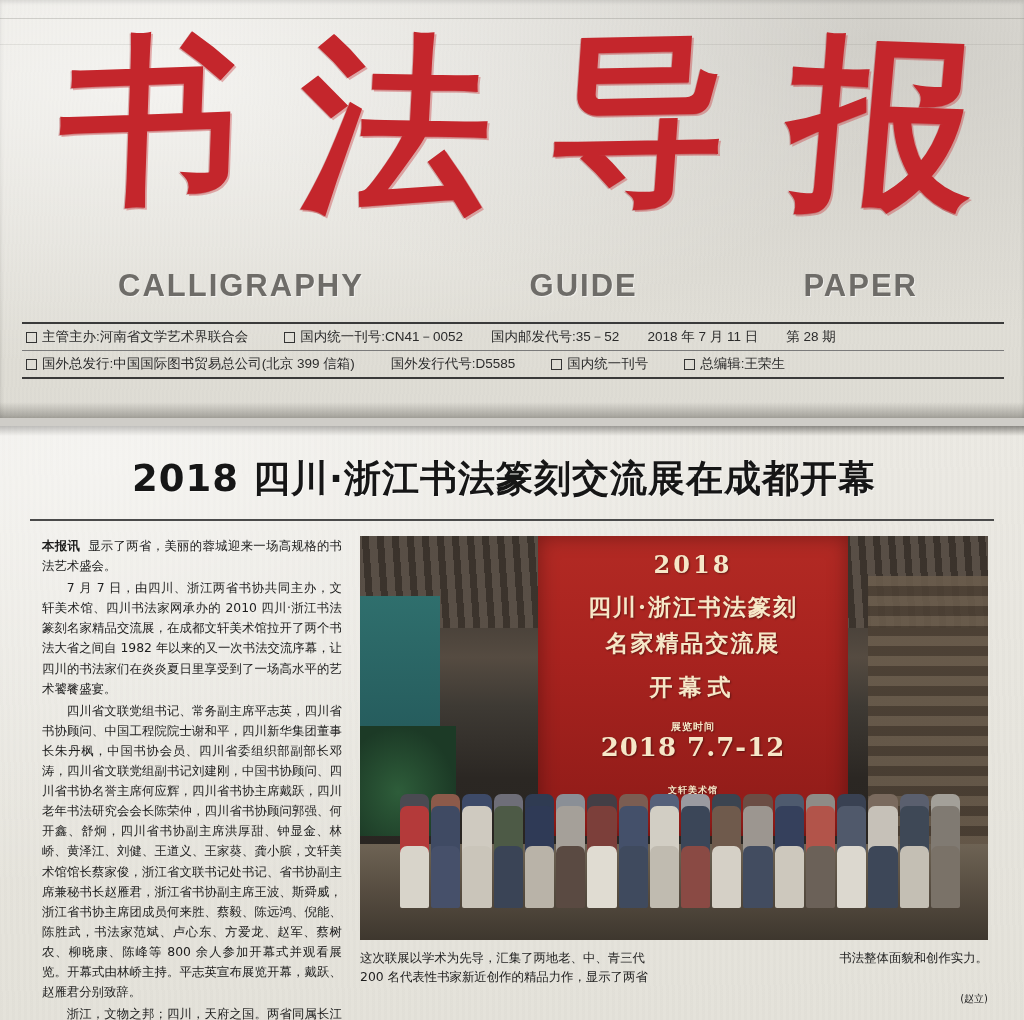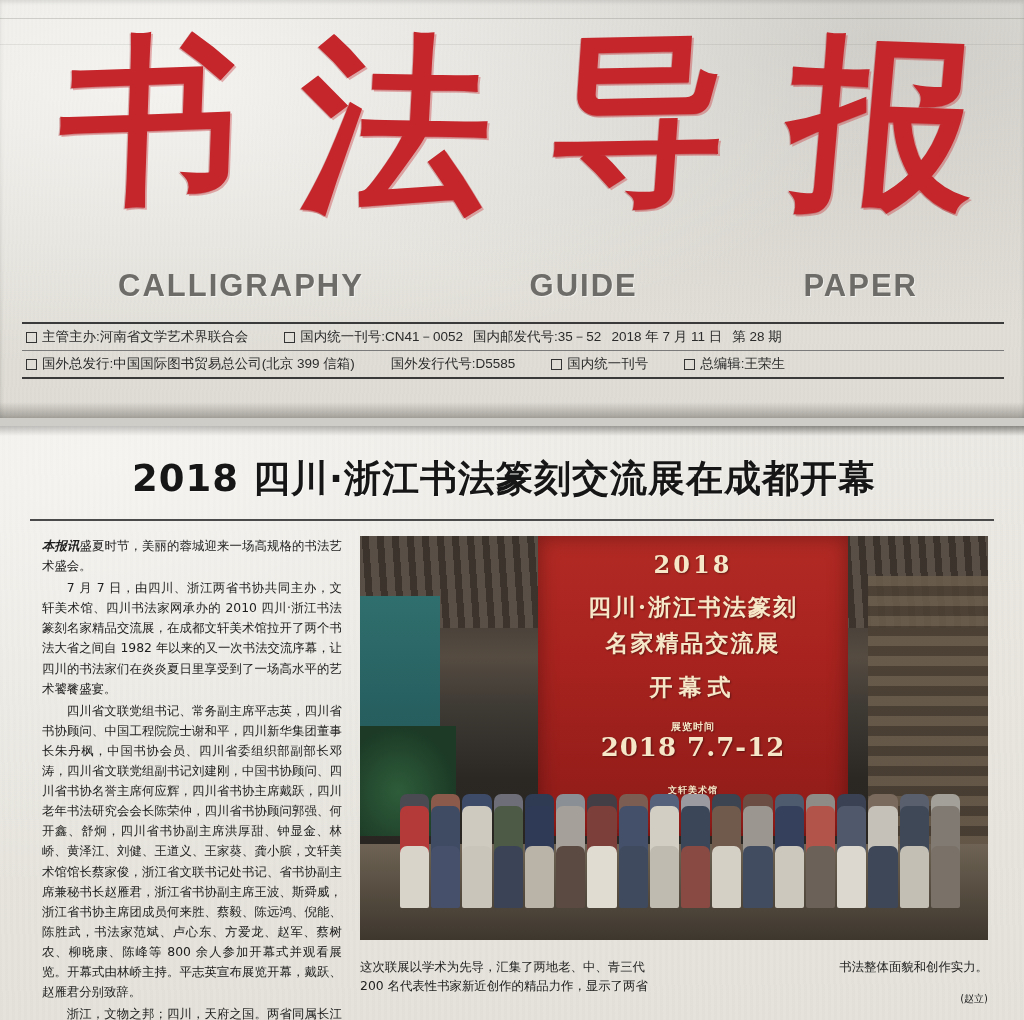--- a/index.html
+++ b/index.html
@@ -111,21 +111,21 @@
   .mh-info-row + .mh-info-row { border-top: 1px solid #7a7a7a; }
   .mh-cell { display: flex; align-items: center; white-space: nowrap; }
   .sq {
     display: inline-block;
     width: 9px; height: 9px;
     border: 1.6px solid #333;
     margin-right: 5px;
     flex: none;
   }
   .sp-lg { margin-left: 26px; }
-  .sp-md { }
+  .sp-md { margin-left: 18px; }
 
   
   .article {
     position: absolute;
     left: 0;
     top: 426px;
     width: 1024px;
     height: 594px;
     background: linear-gradient(180deg, #eceae4 0%, #e8e6df 40%, #e4e2da 100%);
     overflow: hidden;
@@ -164,21 +164,21 @@
     top: 110px;
     width: 300px;
     font-family: "DejaVu Sans", "Liberation Sans", sans-serif;
     font-size: 12.4px;
     line-height: 1.62;
     color: #1d1d1d;
     text-align: justify;
   }
   .col-left p { margin: 0 0 2px 0; text-indent: 2em; }
   .col-left p.lead { text-indent: 0; }
-  .lead b { font-weight: 700; margin-right: 0; font-style: italic; }
+  .lead b { font-weight: 700; margin-right: 8px; }
 
   
   .photo-wrap {
     position: absolute;
     left: 360px;
     top: 110px;
     width: 628px;
     height: 404px;
     overflow: hidden;
     background: #23304a;
@@ -251,21 +251,20 @@
     left: 360px;
     top: 522px;
     width: 628px;
     font-family:"DejaVu Sans","Liberation Sans",sans-serif;
     font-size: 12.4px;
     line-height: 1.55;
     color:#1d1d1d;
     display:flex;
     justify-content:space-between;
     gap: 12px;
-    margin-top: 9px;
   }
   .photo-credit .pc-col{ width:auto; }
   .signature{
     position:absolute;
     right: 36px;
     top: 566px;
     font-family:"DejaVu Sans","Liberation Sans",sans-serif;
     font-size: 10px;
     color:#1d1d1d;
   }
@@ -339,21 +338,21 @@
 
   <div class="article">
     <div class="edge-shadow"></div>
     <div class="art-texture"></div>
 
     <div class="headline">2018 四川·浙江书法篆刻交流展在成都开幕</div>
     <div class="rule"></div>
 
     <div class="col-left">
       <p class="lead">
-        <b>本报讯</b><span>盛夏时节，美丽的蓉城迎来一场高规格的书法艺术盛会。</span>
+        <b>本报讯</b><span>显示了两省，美丽的蓉城迎来一场高规格的书法艺术盛会。</span>
       </p>
       <p>7 月 7 日，由四川、浙江两省书协共同主办，文轩美术馆、四川书法家网承办的 2010 四川·浙江书法篆刻名家精品交流展，在成都文轩美术馆拉开了两个书法大省之间自 1982 年以来的又一次书法交流序幕，让四川的书法家们在炎炎夏日里享受到了一场高水平的艺术饕餮盛宴。</p>
       <p>四川省文联党组书记、常务副主席平志英，四川省书协顾问、中国工程院院士谢和平，四川新华集团董事长朱丹枫，中国书协会员、四川省委组织部副部长邓涛，四川省文联党组副书记刘建刚，中国书协顾问、四川省书协名誉主席何应辉，四川省书协主席戴跃，四川老年书法研究会会长陈荣仲，四川省书协顾问郭强、何开鑫、舒炯，四川省书协副主席洪厚甜、钟显金、林峤、黄泽江、刘健、王道义、王家葵、龚小膑，文轩美术馆馆长蔡家俊，浙江省文联书记处书记、省书协副主席兼秘书长赵雁君，浙江省书协副主席王波、斯舜威，浙江省书协主席团成员何来胜、蔡毅、陈远鸿、倪能、陈胜武，书法家范斌、卢心东、方爱龙、赵军、蔡树农、柳晓康、陈峰等 800 余人参加开幕式并观看展览。开幕式由林峤主持。平志英宣布展览开幕，戴跃、赵雁君分别致辞。</p>
       <p>浙江，文物之邦；四川，天府之国。两省同属长江流域，同为历史悠久、物产丰饶之地，允称书法大省。</p>
     </div>
 
     <div class="photo-wrap">
       <div class="ph-hall"></div>
       <div class="ph-ceiling"></div>
       <div class="ph-left-wall"></div>

